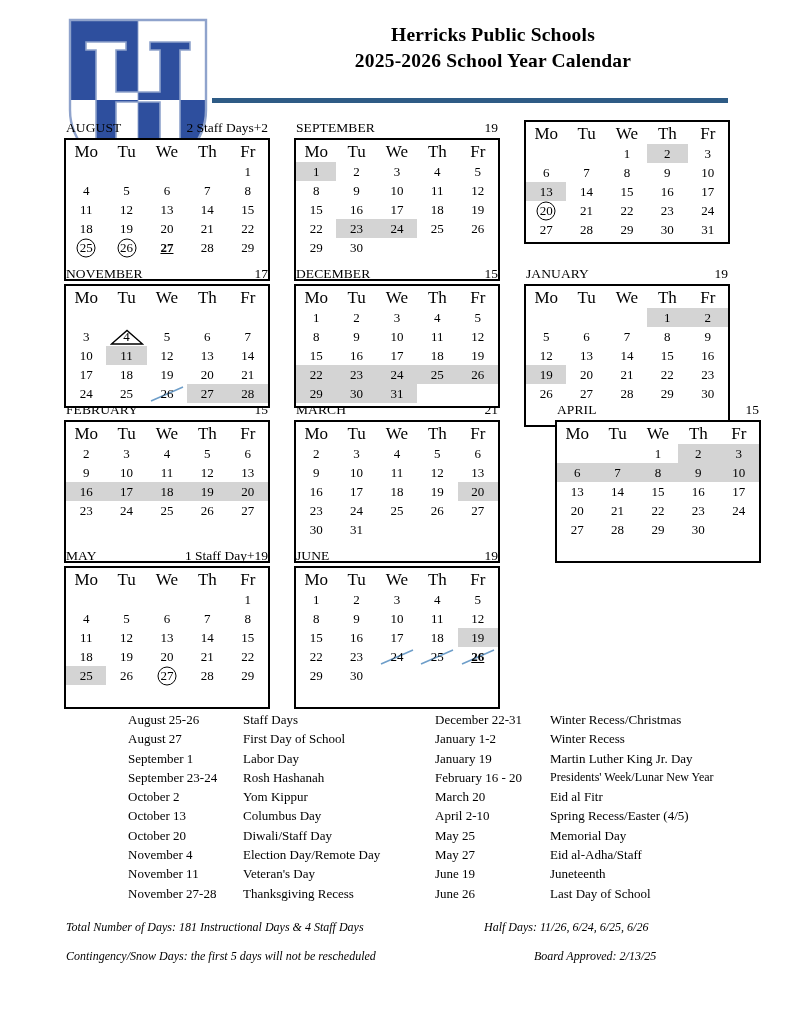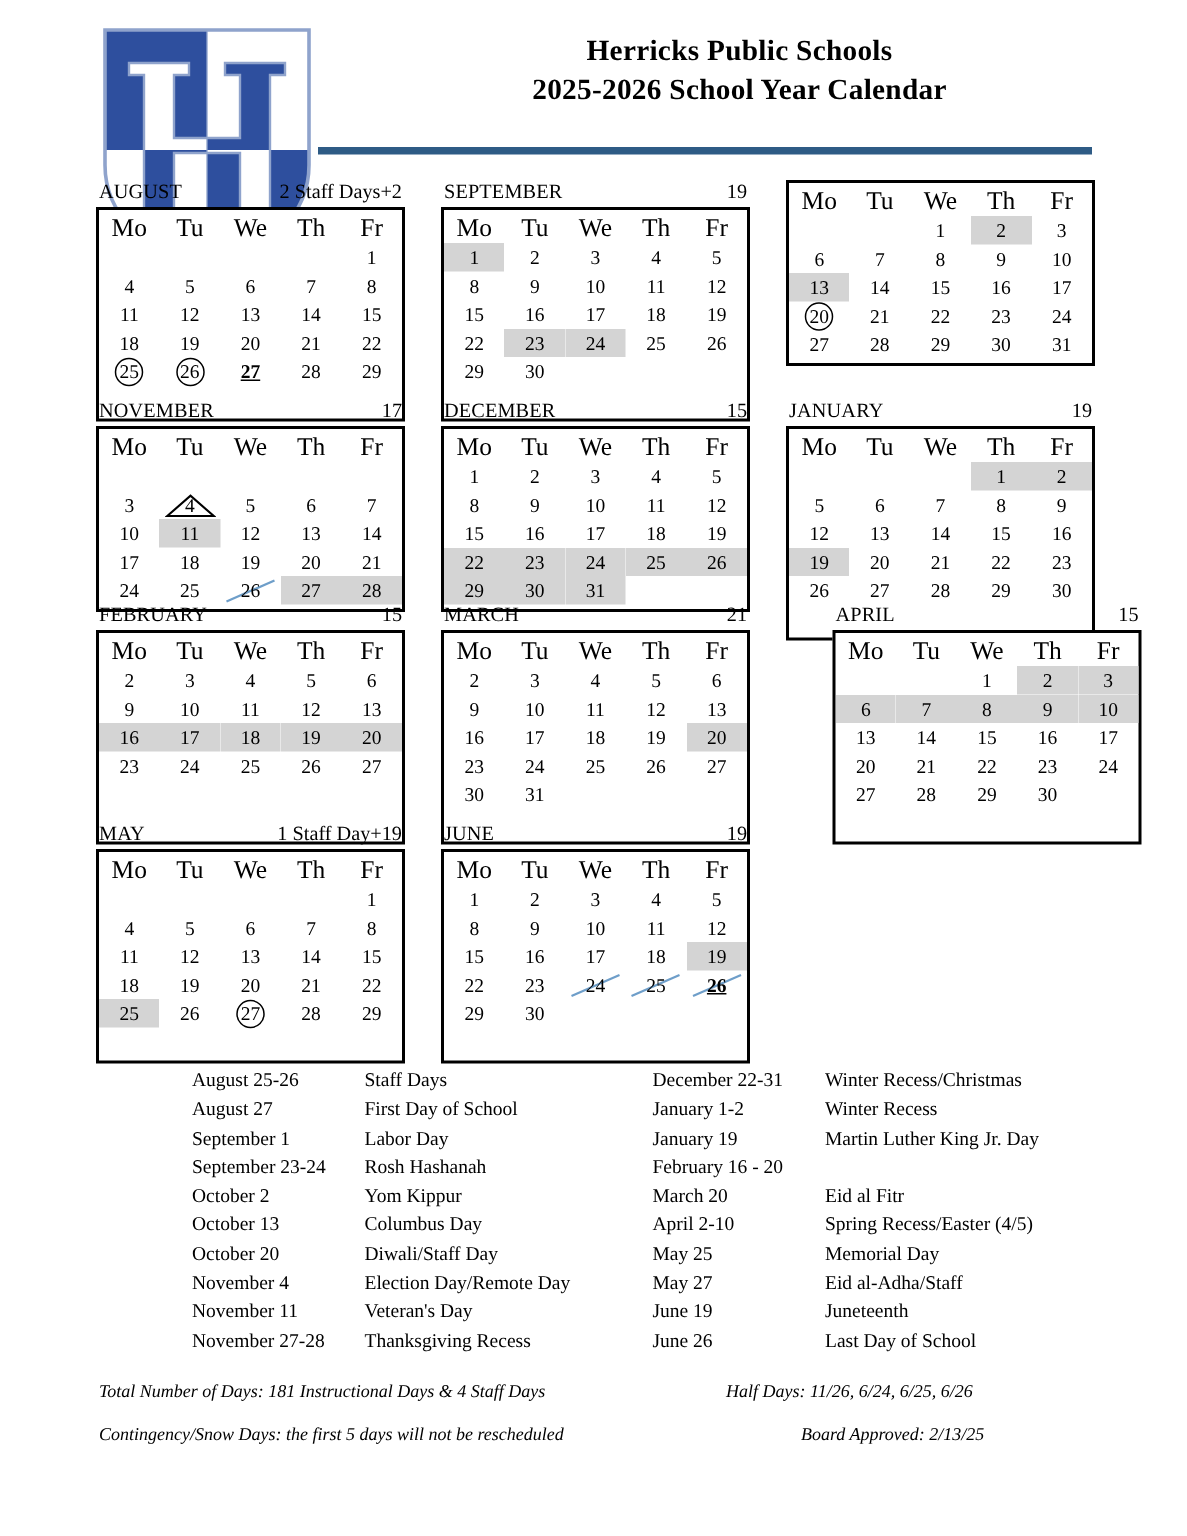--- a/index.html
+++ b/index.html
@@ -1044,20 +1044,21 @@
       <div class="event-row">
         <div class="event-date">January 1-2</div>
         <div class="event-desc">Winter Recess</div>
       </div>
       <div class="event-row">
         <div class="event-date">January 19</div>
         <div class="event-desc">Martin Luther King Jr. Day</div>
       </div>
       <div class="event-row">
         <div class="event-date">February 16 - 20</div>
+        <div class="event-desc tight">Presidents' Week/Lunar New Year</div>
       </div>
       <div class="event-row">
         <div class="event-date">March 20</div>
         <div class="event-desc">Eid al Fitr</div>
       </div>
       <div class="event-row">
         <div class="event-date">April 2-10</div>
         <div class="event-desc">Spring Recess/Easter (4/5)</div>
       </div>
       <div class="event-row">

